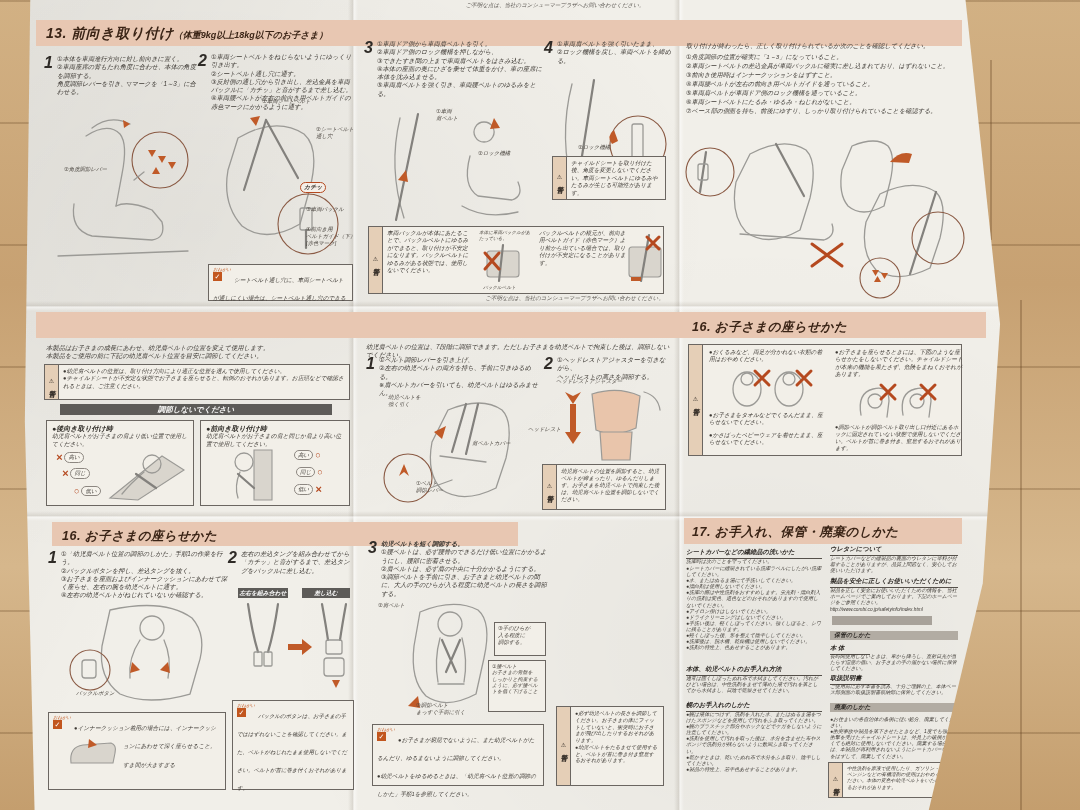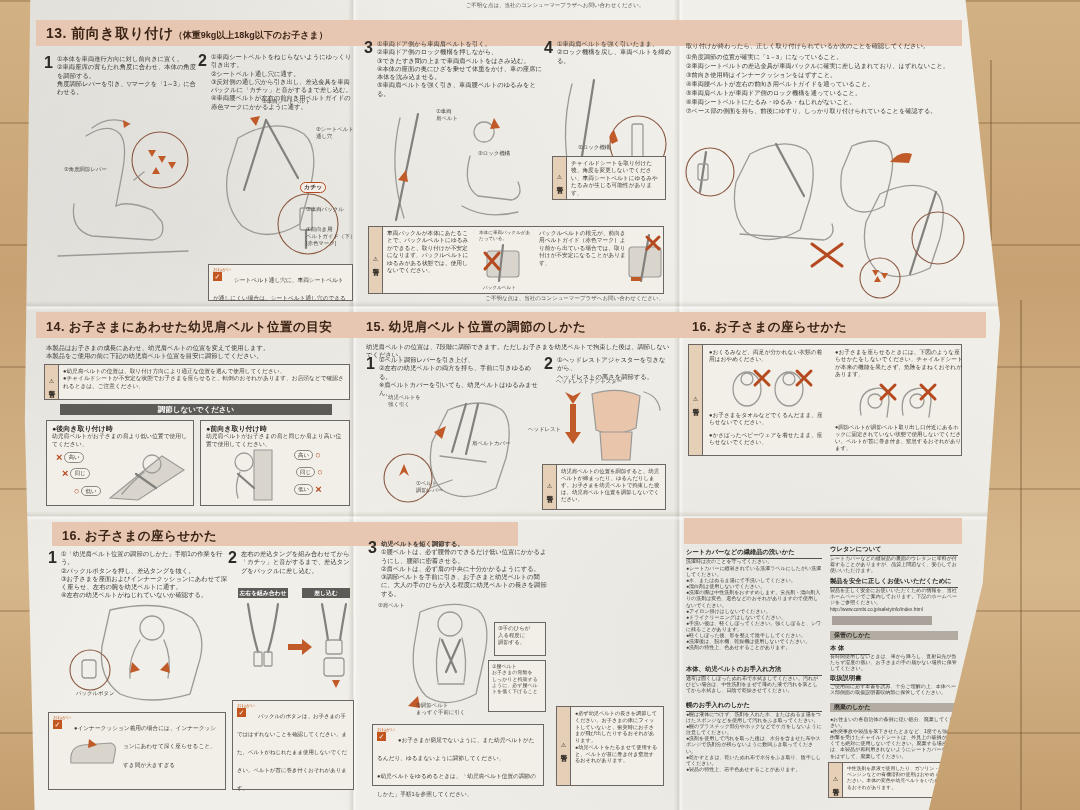--- a/index.html
+++ b/index.html
@@ -13,21 +13,21 @@
       linear-gradient(180deg,#d2b184,#c7a172 35%,#d6b78c 70%,#c49e6e);}
   .wood-joint{position:absolute;background:rgba(92,60,28,0.30);}
   
   .paper{position:absolute;inset:0;
     clip-path:polygon(2.8% 0%, 89.4% 0%, 92.6% 40%, 91.0% 72%, 86.0% 100%, 3.2% 100%, 2.3% 52%);
     background:
       radial-gradient(ellipse at 18% 28%, rgba(0,0,0,0.05), transparent 42%),
       radial-gradient(ellipse at 70% 80%, rgba(0,0,0,0.04), transparent 45%),
       linear-gradient(115deg, rgba(0,0,0,0.05), transparent 28%),
       #f1efe9;
-    filter:drop-shadow(3px 5px 7px rgba(40,25,10,0.35));}
+    filter:drop-shadow(3px 5px 7px rgba(40,25,10,0.35));font-style:italic;}
   .fold-v{position:absolute;top:0;bottom:0;width:10px;
     background:linear-gradient(90deg, rgba(110,100,85,0) 0%, rgba(110,100,85,0.16) 45%, rgba(255,255,255,0.5) 62%, rgba(110,100,85,0) 100%);}
   .fold-h{position:absolute;left:0;right:0;height:10px;
     background:linear-gradient(180deg, rgba(110,100,85,0) 0%, rgba(110,100,85,0.14) 45%, rgba(255,255,255,0.5) 62%, rgba(110,100,85,0) 100%);}
   .pinkband{position:absolute;background:#e8c7b2;}
   .sec-title{position:absolute;color:#3a2416;font-weight:bold;white-space:nowrap;}
   .t-big{font-size:14px;letter-spacing:0.5px;}
   .t-sub{font-size:9px;}
   .graybar{position:absolute;background:#5d5b58;color:#fdfdfc;font-weight:bold;
     display:flex;align-items:center;padding-left:5px;box-sizing:border-box;}
@@ -249,26 +249,20 @@
       <path class="ill2" d="M252,58 L226,140"></path>
       <path class="xk" d="M128,110 L158,132 M158,110 L128,132"></path>
       <circle class="mag" cx="254" cy="104" r="26"></circle>
       <circle class="mag" cx="196" cy="144" r="20"></circle>
       <path class="acc" d="M188,136 l7,0 l-3.5,6 z"></path>
         <path class="acc" d="M197,139 l7,0 l-3.5,6 z"></path>
         <path class="acc" d="M190,148 l3.5,-6 l3.5,6 z"></path>
     </svg>
 
     <div class="pinkband" style="left:36px;top:312px;width:950px;height:26px;"></div>
-    <div class="sec-title" style="left:46px;top:317px;">
-      <span class="t-big" style="font-size:12.5px;">14. お子さまにあわせた幼児肩ベルト位置の目安</span>
-    </div>
-    <div class="sec-title" style="left:366px;top:317px;">
-      <span class="t-big" style="font-size:12.5px;">15. 幼児肩ベルト位置の調節のしかた</span>
-    </div>
     <div class="sec-title" style="left:692px;top:317px;">
       <span class="t-big" style="font-size:12.5px;">16. お子さまの座らせかた</span>
     </div>
 
     <div class="body" style="left:46px;top:344px;width:300px;">本製品はお子さまの成長にあわせ、幼児肩ベルトの位置を変えて使用します。
 本製品をご使用の前に下記の幼児肩ベルト位置を目安に調節してください。</div>
     <div class="warnbox" style="left:44px;top:364px;width:306px;height:36px;">
       <div class="warntab">
         <span class="wicon">⚠</span>
         <span class="wword">警告</span>
@@ -500,20 +494,23 @@
     <div class="warnbox" style="left:556px;top:706px;width:108px;height:80px;">
       <div class="warntab">
         <span class="wicon">⚠</span>
         <span class="wword">警告</span>
       </div>
       <div class="warntext" style="font-size:5.2px;">●必ず幼児ベルトの長さを調節してください。お子さまの体にフィットしていないと、衝突時にお子さまが飛び出したりするおそれがあります。
 ●幼児ベルトをたるませて使用すると、ベルトが首に巻き付き窒息するおそれがあります。</div>
     </div>
 
     <div class="pinkband" style="left:684px;top:518px;width:278px;height:26px;"></div>
+    <div class="sec-title" style="left:692px;top:522px;">
+      <span class="t-big" style="font-size:12.5px;">17. お手入れ、保管・廃棄のしかた</span>
+    </div>
 
     <div class="s17h" style="left:686px;top:548px;width:136px;">シートカバーなどの繊維品の洗いかた</div>
     <div class="s17t" style="left:686px;top:558px;width:136px;">洗濯時は次のことを守ってください。</div>
     <div class="s17list" style="left:686px;top:565px;width:136px;">
       <div>●シートカバーに縫製されている洗濯ラベルにしたがい洗濯してください。</div>
       <div>●水、またはぬるま湯にて手洗いしてください。</div>
       <div>●漂白剤は使用しないでください。</div>
       <div>●洗濯の際は中性洗剤をおすすめします。蛍光剤・漂白剤入りの洗剤は変色、退色などのおそれがありますので使用しないでください。</div>
       <div>●アイロン掛けはしないでください。</div>
       <div>●ドライクリーニングはしないでください。</div>

